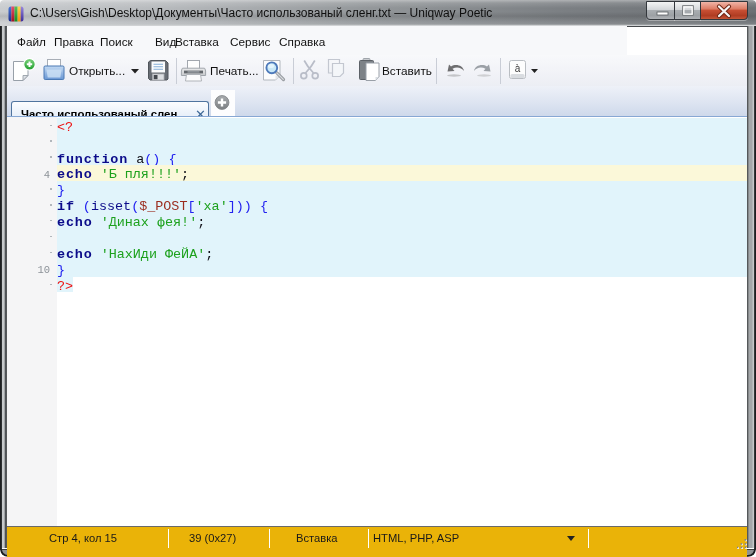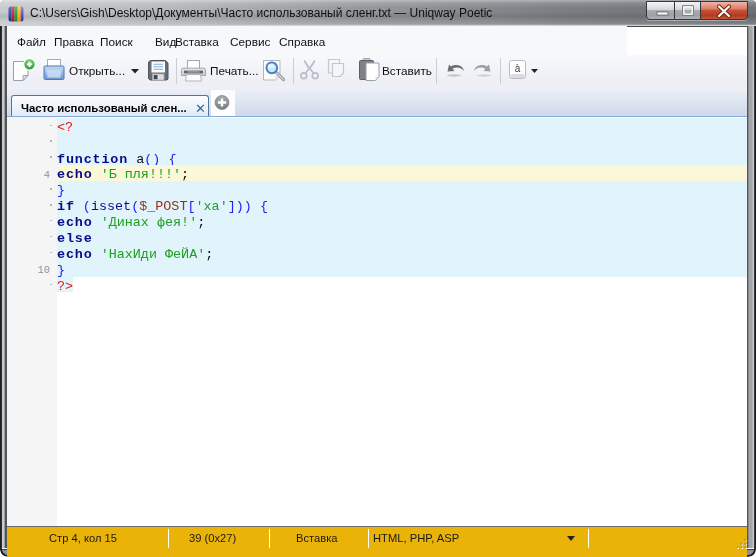--- a/index.html
+++ b/index.html
@@ -39,21 +39,21 @@
   .mi { position:absolute; top:9px; }
   #toolbar { left:7px; top:55px; width:740px; height:31px;
     background:linear-gradient(to bottom,#f8f9fb 0,#f1f2f7 60%,#eceef4 100%); font-size:11.8px; color:#111; }
   .tsep { position:absolute; top:3px; height:26px; width:1px; background:#c9cdd6; }
   .tlabel { position:absolute; top:9px; }
 
   
   #tabstrip { left:7px; top:86px; width:740px; height:31px;
     background:linear-gradient(to bottom,#eef1f8 0,#dde4f1 55%, #cdd8ea 100%); }
   #tabline { left:7px; top:115.7px; width:740px; height:2px; background:#87a8d4; }
-  #tab { left:4px; top:9px; width:198px; height:26px; background:linear-gradient(to bottom,#fcfdff 0,#eaf1fa 50%,#d9e6f5 100%);
+  #tab { left:4px; top:15px; width:198px; height:26px; background:linear-gradient(to bottom,#fcfdff 0,#eaf1fa 50%,#d9e6f5 100%);
     border:1px solid #50749f; border-bottom:none; border-radius:3px 3px 0 0; position:absolute; }
   #tabtext { left:9px; top:6px; font-weight:bold; font-size:11.4px; color:#000; position:absolute; white-space:nowrap; }
   #tabx { position:absolute; left:183px; top:5px; font-size:13px; color:#3c6796; }
   #plustab { left:204px; top:4px; width:24px; height:27px; background:#fdfdfe; position:absolute; }
 
   
   #editor { left:7px; top:117px; width:740px; height:408.5px; background:#fff; }
   #gutter { position:absolute; left:0; top:0; width:49.5px; height:408.5px; background:#f5f5f6; }
   .row { position:absolute; left:49.5px; right:0; height:15.9px; }
   .rbg-b { background:#e1f4fb; }
@@ -280,23 +280,20 @@
         <span class="code"><span class="kw">echo</span> <span class="str">'Б пля!!!'</span><span class="blk">;</span></span>
       </div>
     <div class="row" style="top:64.2px">
         <span class="code"><span class="sym">}</span></span>
       </div>
     <div class="row" style="top:80.1px">
         <span class="code"><span class="kw">if</span> <span class="sym">(</span><span class="kw2">isset</span><span class="sym">(</span><span class="var">$_POST</span><span class="sym">[</span><span class="str">'xa'</span><span class="sym">]))</span> <span class="sym">{</span></span>
       </div>
     <div class="row" style="top:96.0px">
         <span class="code"><span class="kw">echo</span> <span class="str">'Динах фея!'</span><span class="blk">;</span></span>
-      </div>
-    <div class="row" style="top:111.9px">
-        <span class="code"><span class="kw">else</span></span>
       </div>
     <div class="row" style="top:127.8px">
         <span class="code"><span class="kw">echo</span> <span class="str">'НахИди ФеЙА'</span><span class="blk">;</span></span>
       </div>
     <div class="row" style="top:143.7px">
         <span class="code"><span class="sym">}</span></span>
       </div>
     <div class="row" style="top:159.6px">
         <span class="rbg-b" style="position:absolute;left:0;width:16.6px;height:15.9px"></span>
         <span class="code"><span class="red">?&gt;</span></span>

